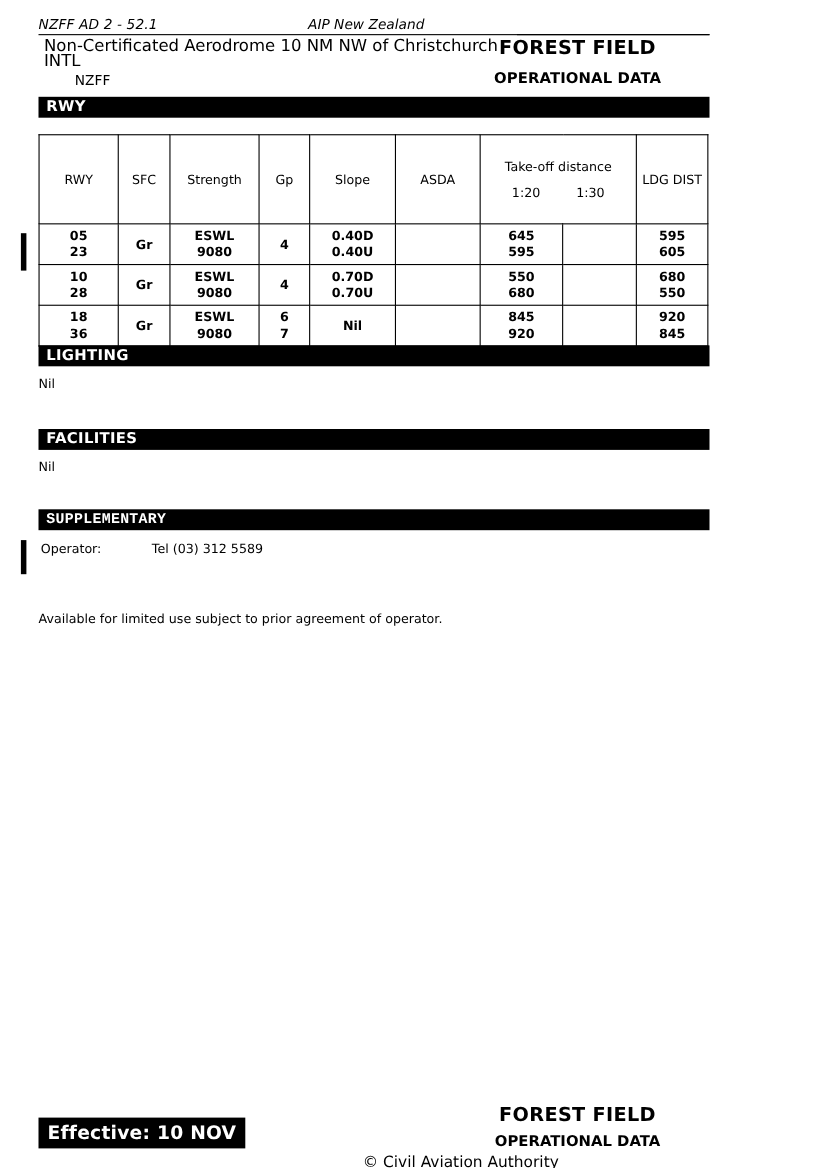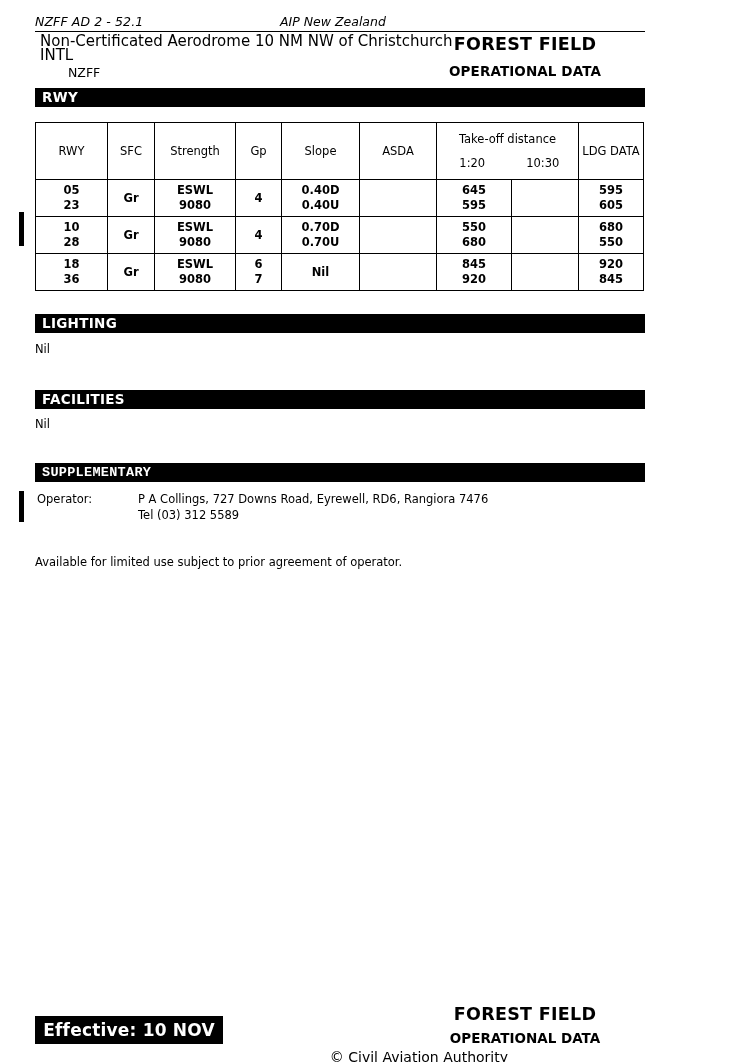--- a/index.html
+++ b/index.html
@@ -292,30 +292,30 @@
       <col style="width:65px">
     </colgroup>
     <thead>
       <tr>
         <td class="th-plain">RWY</td>
         <td class="th-plain">SFC</td>
         <td class="th-plain">Strength</td>
         <td class="th-plain">Gp</td>
         <td class="th-plain">Slope</td>
         <td class="th-plain">ASDA</td>
-        <td colspan="2" style="padding:0;">
+        <td colspan="2" style="padding:12px;">
           <div class="tod-wrap">
             <div class="tod-title">Take-off distance</div>
             <div class="tod-sub">
               <span>1:20</span>
-              <span>10:30</span>
+              <span>1:30</span>
             </div>
           </div>
         </td>
-        <td class="th-plain">LDG DATA</td>
+        <td class="th-plain">LDG DIST</td>
       </tr>
     </thead>
     <tbody>
       <tr>
         <td class="cell2">05<br>23</td>
         <td>Gr</td>
         <td class="cell2">ESWL<br>9080</td>
         <td>4</td>
         <td class="cell2">0.40D<br>0.40U</td>
         <td></td>
@@ -354,21 +354,20 @@
   <div class="txt" style="left:35px; top:342px;">Nil</div>
 
   <div class="bar" style="top:390px;">FACILITIES</div>
   <div class="txt" style="left:35px; top:417px;">Nil</div>
 
   <div class="bar" style="top:463px;font-family:Liberation Mono, monospace;">SUPPLEMENTARY</div>
   <div class="changebar" style="top:491px;height:31px;"></div>
 
   <div class="supp-label">Operator:</div>
   <div class="supp-val">
-    <div>P A Collings, 727 Downs Road, Eyrewell, RD6, Rangiora 7476</div>
     <div>Tel (03) 312 5589</div>
   </div>
   <div class="supp-note">Available for limited use subject to prior agreement of operator.</div>
 
   <div class="eff-box">Effective:  10 NOV 16</div>
   <div class="copyright">© Civil Aviation Authority</div>
   <div class="ftr-name">FOREST FIELD</div>
   <div class="ftr-sub">OPERATIONAL DATA</div>
 
 </div>

